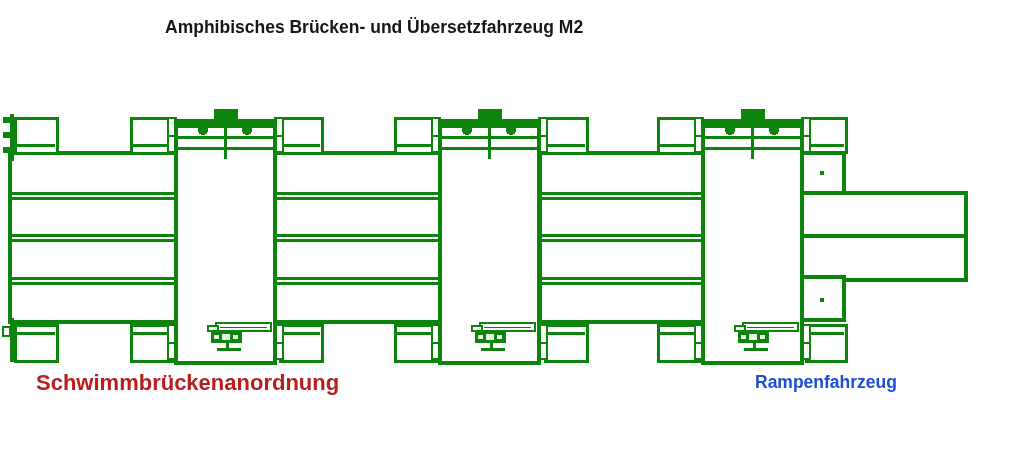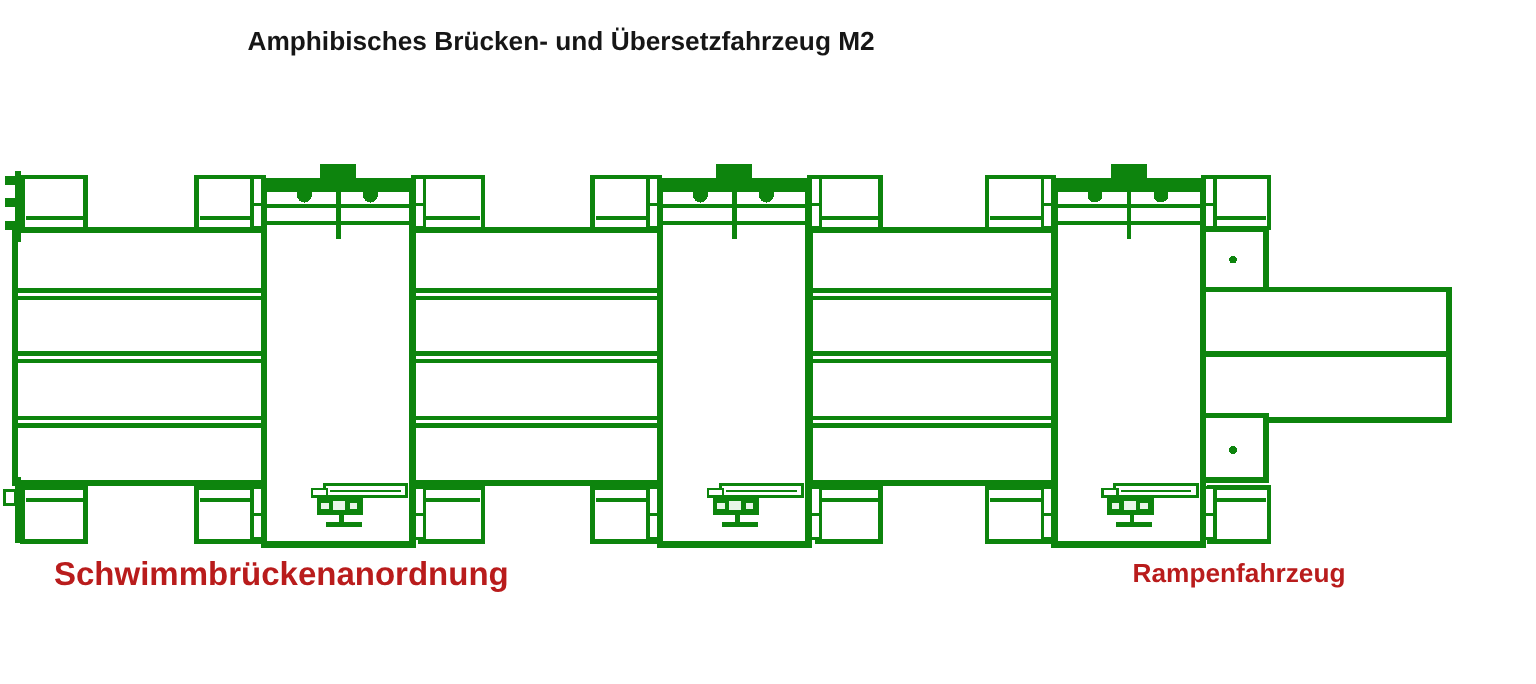--- a/index.html
+++ b/index.html
@@ -24,21 +24,21 @@
     font-size:22px;
     font-weight:bold;
     color:#b91c1c;
     white-space:nowrap;
   }
   .caption-right{
     position:absolute;
     left:755px;top:372px;
     font-size:17.5px;
     font-weight:bold;
-    color:#b91c1c;
+    color:#1d4ed8;
     white-space:nowrap;
   }
   svg{position:absolute;left:0;top:0;}
 </style>
 </head>
 <body>
 
 <div class="page">
   <div class="title">Amphibisches Brücken- und Übersetzfahrzeug M2</div>
 

